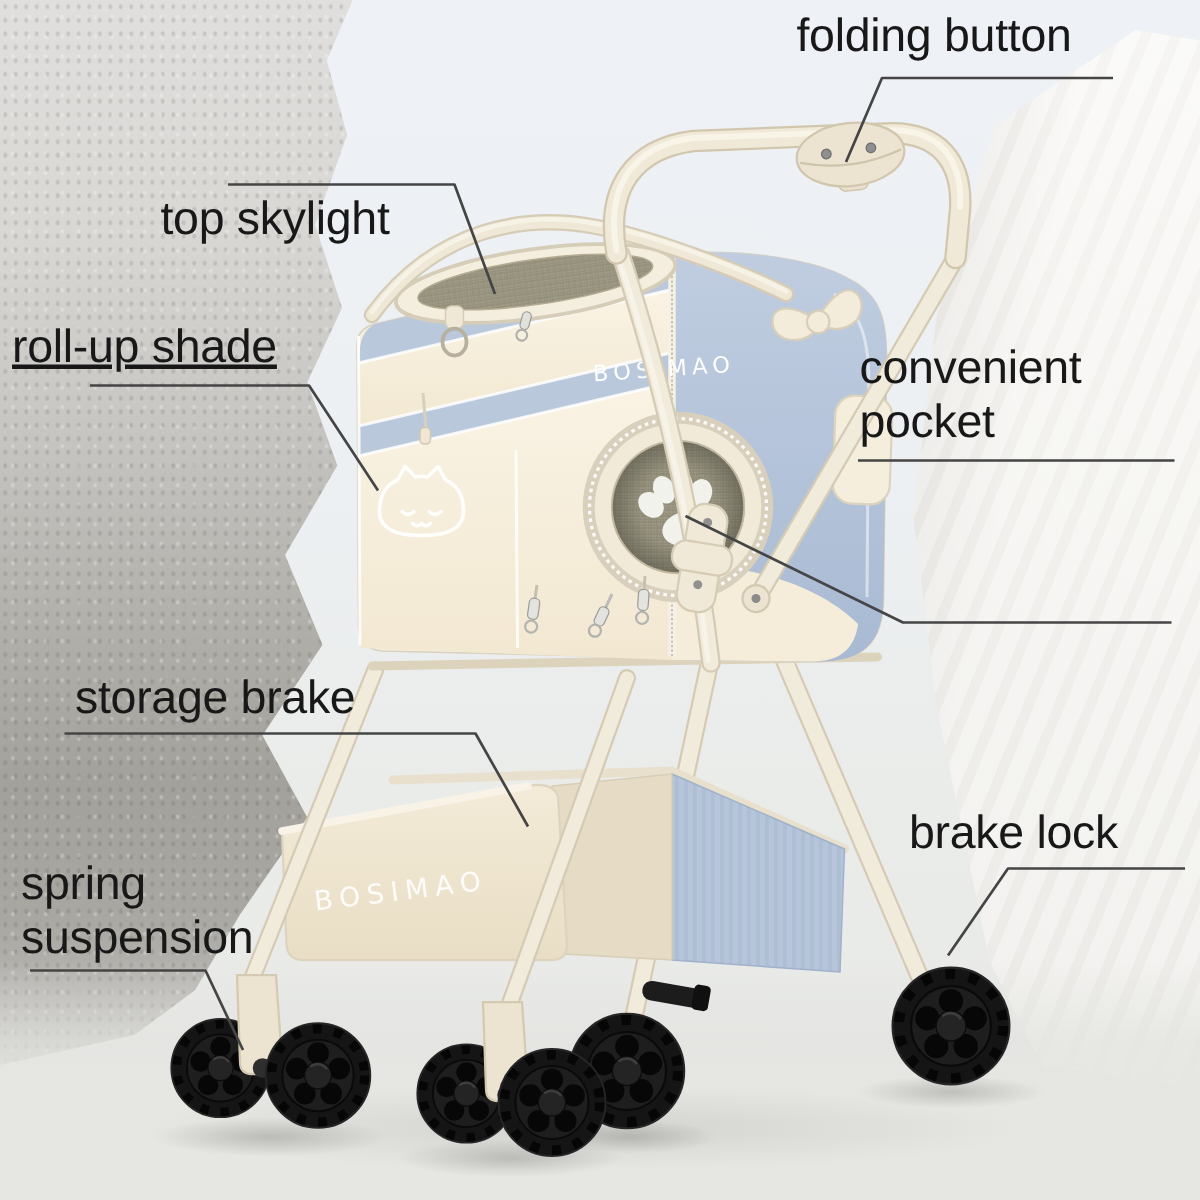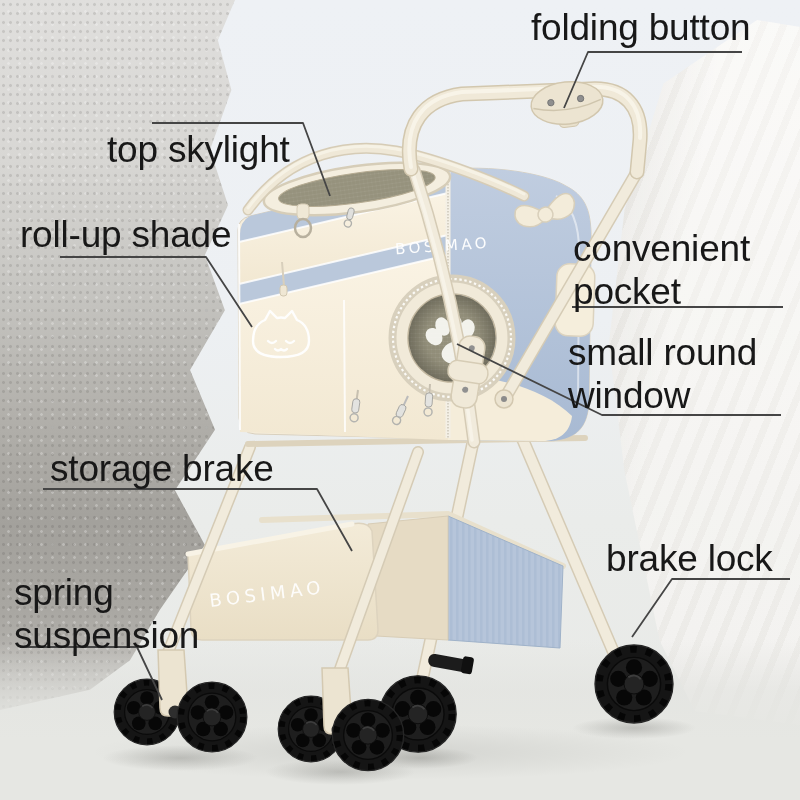--- a/index.html
+++ b/index.html
@@ -15,21 +15,21 @@
   .wall{position:absolute;left:605px;top:20px;width:195px;height:705px;
     clip-path:polygon(78% 0%,100% 1%,100% 100%,46% 98%,28% 88%,10% 64%,2% 46%,10% 27%,30% 9%);
     background:linear-gradient(200deg,#f9f8f6 0%,#f5f4f1 40%,#f0efec 75%,#edece9 100%);}
   .wall::before{content:"";position:absolute;inset:0;
     background:linear-gradient(100deg,rgba(150,147,140,.22),rgba(150,147,140,0) 38%);}
   .wall::after{content:"";position:absolute;inset:0;opacity:.45;
     background:repeating-linear-gradient(112deg,rgba(255,255,255,.55) 0 12px,rgba(205,202,196,.16) 12px 19px);}
   .floor{position:absolute;left:0;top:640px;width:800px;height:160px;
     background:linear-gradient(180deg,rgba(228,229,226,0) 0%,rgba(226,227,223,.65) 32%,#e6e7e3 62%);}
   svg.scene{position:absolute;left:0;top:0;}
-  .callout{position:absolute;color:#181818;font-size:37px;line-height:1.17;letter-spacing:-.2px;z-index:5;}
+  .callout{position:absolute;color:#181818;font-size:31px;line-height:1.17;letter-spacing:-.2px;z-index:5;}
   .nowrap{white-space:nowrap;}
   .center{text-align:left;}
 </style>
 </head>
 <body>
 
 <div class="stage">
   <div class="rock"></div>
   <div class="wall"></div>
   <div class="floor"></div>
@@ -268,19 +268,18 @@
       <polyline points="783,307 572,307"></polyline>
       <polyline points="781,415 602,415 457,344"></polyline>
       <polyline points="43,489 317,489 352,551"></polyline>
       <polyline points="790,579 672,579 632,637"></polyline>
       <polyline points="20,647 137,647 162,700"></polyline>
     </g>
   </svg>
 
   <div class="callout nowrap" style="left:531px;top:6px;">folding button</div>
   <div class="callout nowrap" style="left:107px;top:80px;margin-top:48px;">top skylight</div>
-  <div class="callout nowrap" style="left:20px;top:213px;">roll-up shade</div>
+  <div class="callout nowrap" style="left:8px;top:213px;text-decoration:underline;">roll-up shade</div>
   <div class="callout center" style="left:573px;top:227px;width:215px;">convenient pocket</div>
-  <div class="callout center" style="left:568px;top:331px;width:218px;">small round window</div>
   <div class="callout nowrap" style="left:50px;top:447px;">storage brake</div>
   <div class="callout center" style="left:14px;top:571px;width:190px;">spring suspension</div>
   <div class="callout nowrap" style="left:606px;top:537px;">brake lock</div>
 </div>
 
 </body></html>

